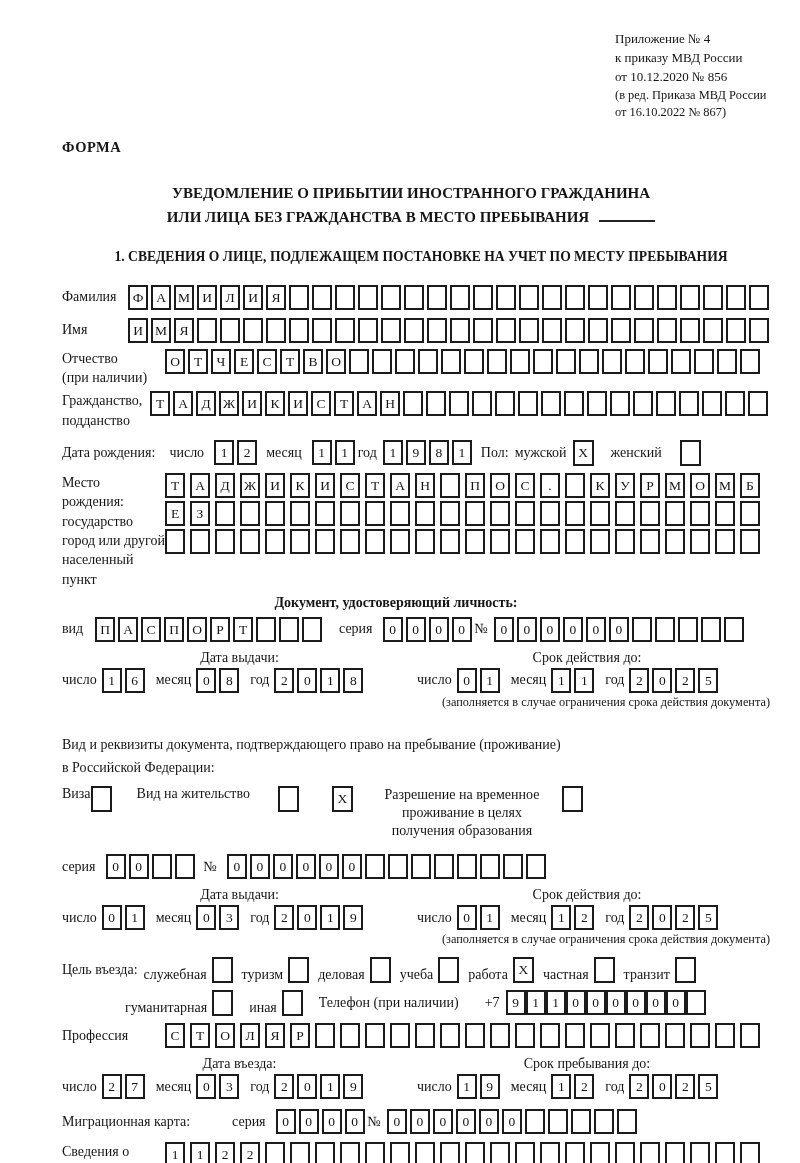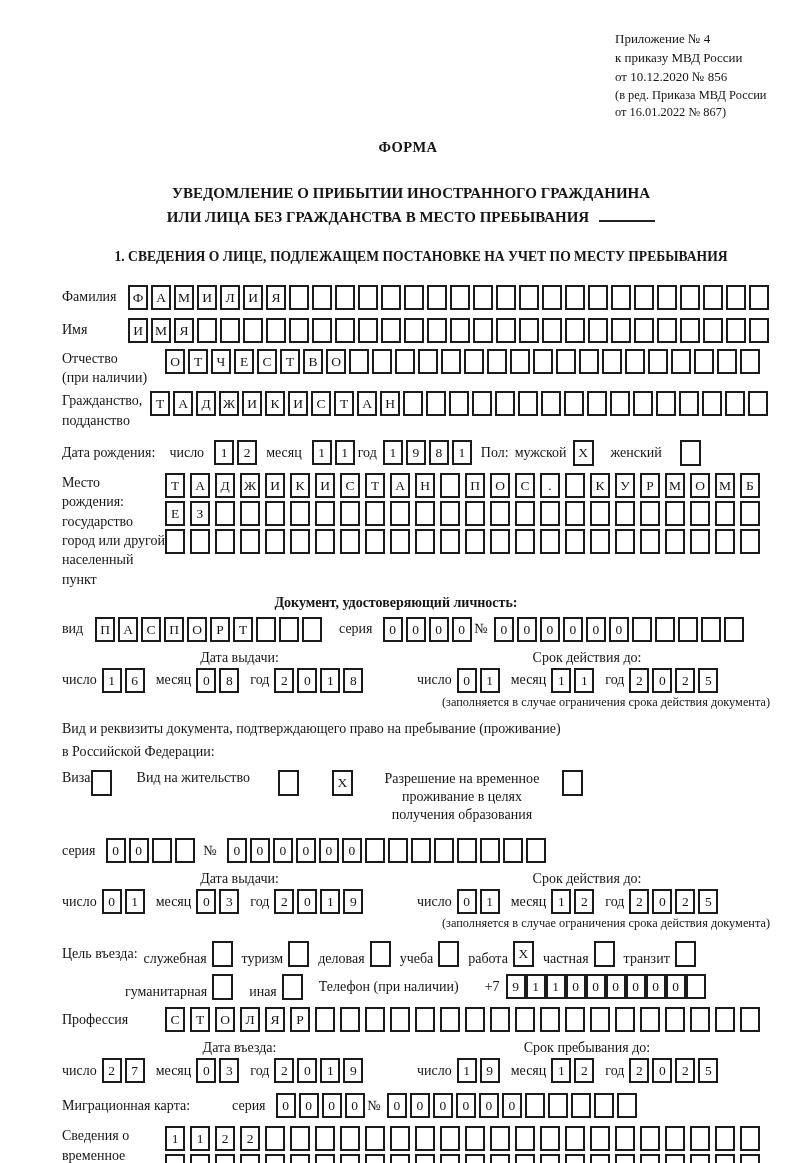--- a/index.html
+++ b/index.html
@@ -3,21 +3,21 @@
 <meta charset="utf-8">
 <style>
   *{box-sizing:border-box;margin:0;padding:0}
   html,body{background:#ffffff}
   body{width:800px;height:1163px;font-family:"Liberation Serif","DejaVu Serif",serif;color:#151515;font-size:14px;overflow:hidden}
   .page{width:800px;height:1163px;padding:30px 10px 10px 62px;position:relative;background:#fff}
 
   
   .hdr{margin-left:553px;font-size:13px;line-height:1.45}
   .hdr .small{font-size:12.4px;line-height:1.4}
-  .forma{margin-top:18px;margin-right:36px;text-align:center;font-weight:bold;font-size:14.5px;letter-spacing:.5px}
+  .forma{margin-top:18px;margin-right:36px;text-align:left;font-weight:bold;font-size:14.5px;letter-spacing:.5px}
 
   .title{margin-top:26px;text-align:center;font-weight:bold;font-size:15px;line-height:1.55;margin-right:30px}
   .blank{display:inline-block;width:56px;border-bottom:2px solid #222;height:14px;margin-left:10px}
   .sec{margin-top:20px;margin-right:10px;text-align:center;font-weight:bold;font-size:13.6px;white-space:nowrap}
 
   
   .cellrow{display:flex;flex-wrap:nowrap}
   .cell{flex:0 0 auto;display:inline-block;width:20px;height:25px;border:2px solid #1b1b1b;margin-right:3px;text-align:center;font-size:13.5px;line-height:21px;background:#fff;vertical-align:middle}
   .cellrow.wide .cell{margin-right:5px}
   .box{width:21px;height:26px}
@@ -37,21 +37,21 @@
   .dhrow{display:flex;margin-top:6px}
   .dh-left{width:355px;text-align:center;font-size:14px}
   .dh-right{width:340px;text-align:center;font-size:14px}
   .daterow{display:flex;align-items:center;margin-top:2px}
   .dg{display:flex;align-items:center}
   .dg-left{width:355px}
   .dg .lbl{margin-right:5px}
   .dg .cellrow{margin-right:8px}
   .note{font-size:12.3px;text-align:right;margin-right:20px;margin-top:2px}
 
-  .intro{margin-top:8px;font-size:14px;line-height:1.5}
+  .intro{margin-top:24px;font-size:14px;line-height:1.5}
 
   .optrow{display:flex;align-items:flex-start;margin-top:8px}
   .opt{display:flex;align-items:flex-start}
   .opt .olbl{font-size:14px}
   .opt .wrap{text-align:center;line-height:1.3}
   .gap6{width:6px}.gap10{width:10px}.gap14{width:14px}.gap18{width:18px}
 
   .purpose .olbl{margin-right:5px}
   .purpose .cell{margin-right:0}
   .pitem{display:flex;align-items:flex-end;margin-right:9px}
@@ -59,21 +59,21 @@
 </head>
 <body>
 
 <div class="page">
 
   <div class="hdr">
     <div>Приложение № 4</div>
     <div>к приказу МВД России</div>
     <div>от 10.12.2020 № 856</div>
     <div class="small">(в ред. Приказа МВД России</div>
-    <div class="small">от 16.01.2022 № 867)</div>
+    <div class="small">от 16.10.2022 № 867)</div>
   </div>
   <div class="forma">ФОРМА</div>
 
   <div class="title">
     <div>УВЕДОМЛЕНИЕ О ПРИБЫТИИ ИНОСТРАННОГО ГРАЖДАНИНА</div>
     <div><span>ИЛИ ЛИЦА БЕЗ ГРАЖДАНСТВА В МЕСТО ПРЕБЫВАНИЯ</span><span class="blank"></span></div>
   </div>
 
   <div class="sec">1. СВЕДЕНИЯ О ЛИЦЕ, ПОДЛЕЖАЩЕМ ПОСТАНОВКЕ НА УЧЕТ ПО МЕСТУ ПРЕБЫВАНИЯ</div>
 

